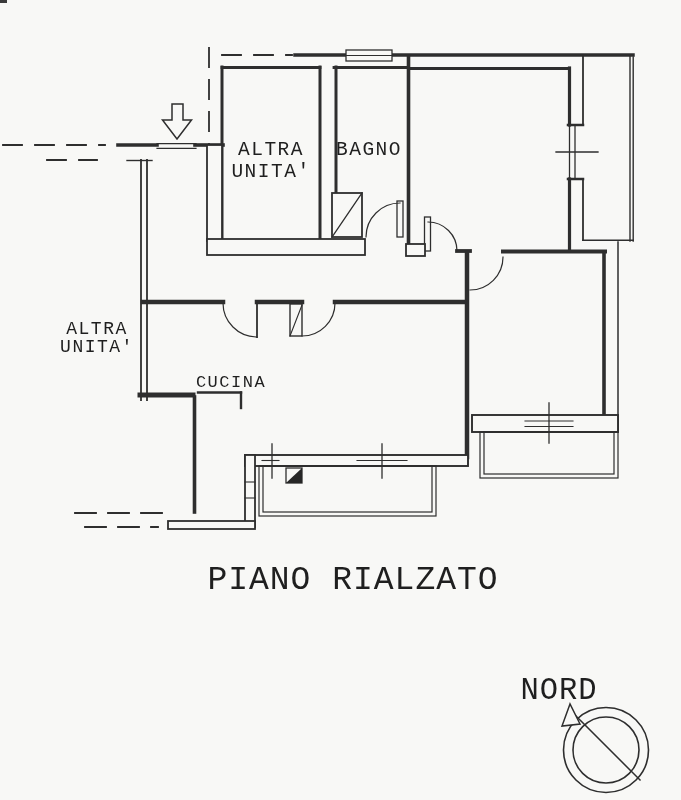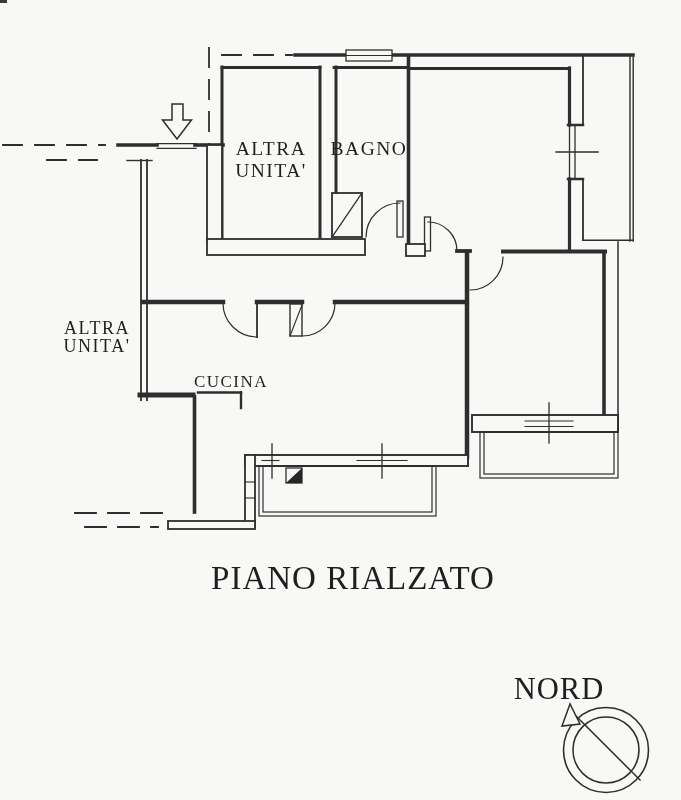--- a/index.html
+++ b/index.html
@@ -2,21 +2,21 @@
 <html><head>
 <meta charset="utf-8">
 <style>
   html,body{margin:0;padding:0;background:#e9e9e7;}
   .page{
     position:relative;
     width:681px;height:800px;
     margin:0 auto;
     background:#f8f8f6;
     overflow:hidden;
-    font-family:Liberation Serif, serif;
+    font-family:Liberation Mono, monospace;
   }
   svg{position:absolute;left:0;top:0;}
   text{fill:#1f1f1f;}
   .lbl{letter-spacing:1.5px;}
 </style>
 </head>
 <body>
 
 <div class="page">
 <svg width="681" height="800" viewBox="0 0 681 800">

